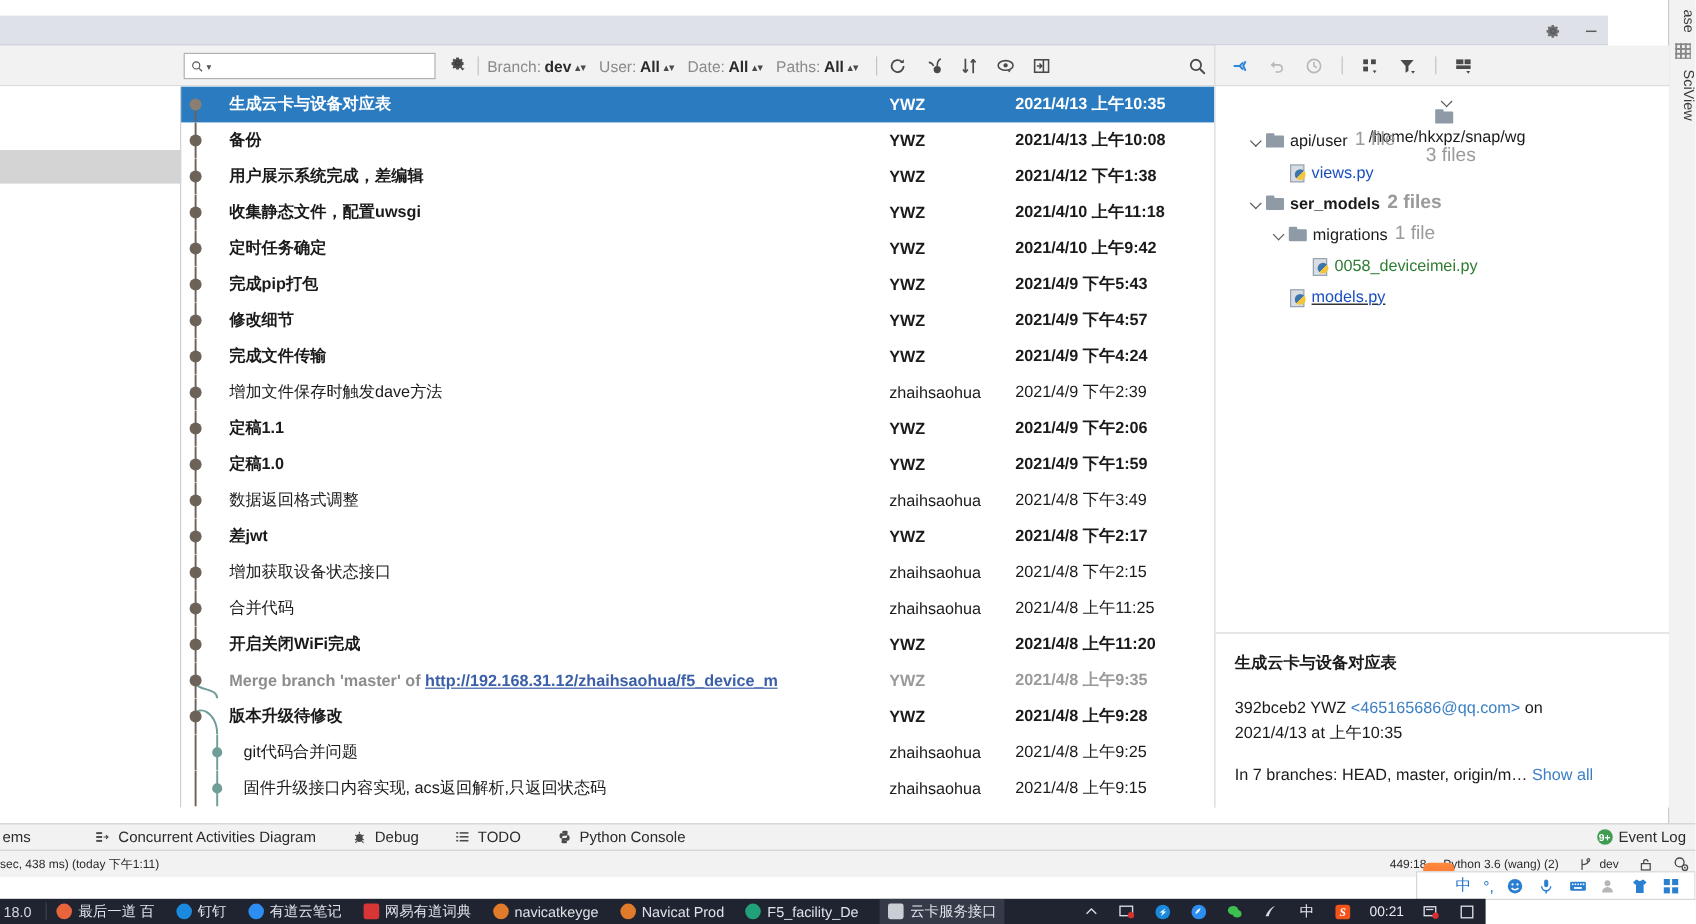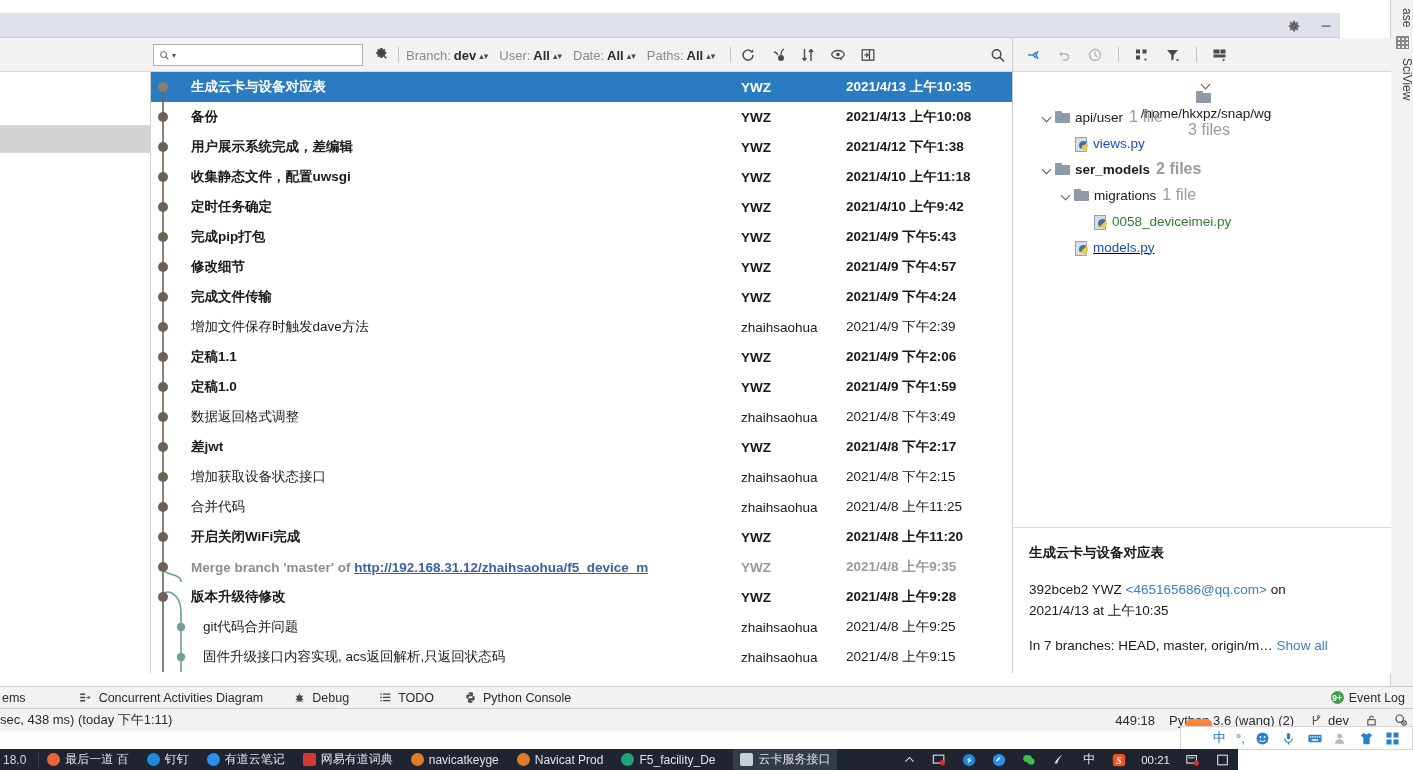--- a/index.html
+++ b/index.html
@@ -218,21 +218,21 @@
   .twb-item { display: inline-flex; align-items: center; gap: 5px; margin-right: 28px; white-space: nowrap; }
   .twb-right { position: absolute; right: 8px; display: inline-flex; align-items: center; gap: 5px; }
   .badge9 {
     width: 13px; height: 13px; border-radius: 50%; background: #3f9c50;
     color: #fff; font-size: 8.5px; display: inline-flex; align-items: center;
     justify-content: center; font-weight: 700;
   }
   .status-bar {
     position: absolute; left: 0; top: 708px; width: 1413px; height: 23px;
     background: #f2f2f2; border-top: 1px solid #d0d0d0;
-    display: flex; align-items: center; font-size: 13px; color: #2b2b2b;
+    display: flex; align-items: center; font-size: 10px; color: #2b2b2b;
   }
   .sb-left { position: absolute; left: 0; white-space: nowrap; }
   .sb-right {
     position: absolute; right: 4px; display: inline-flex; align-items: center; gap: 14px;
     white-space: nowrap;
   }
 
   
   .ime-bar {
     position: absolute; left: 1180px; top: 726px; width: 233px; height: 24px;

